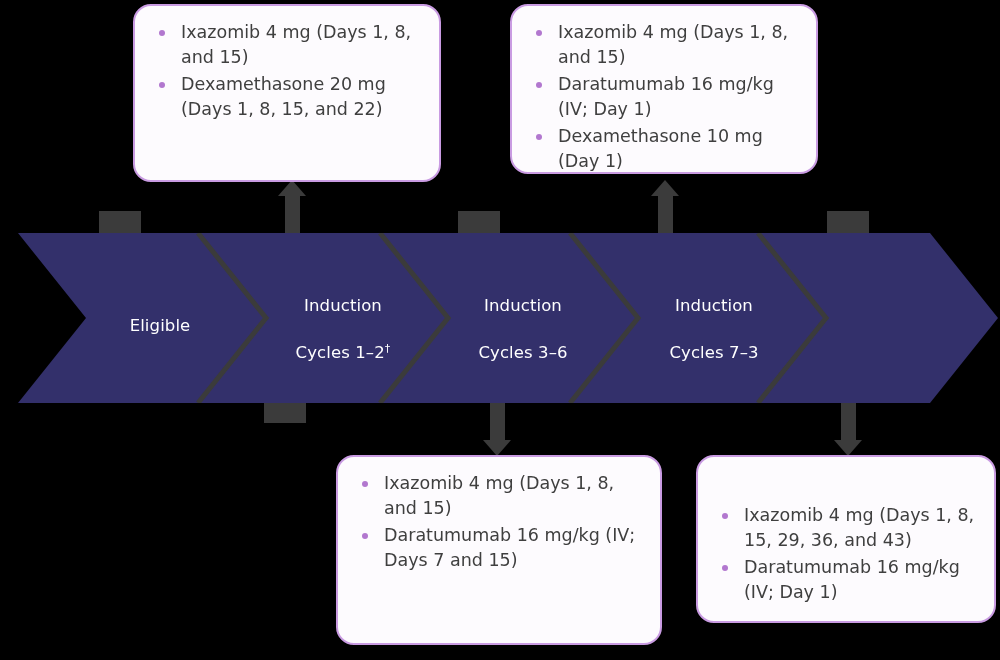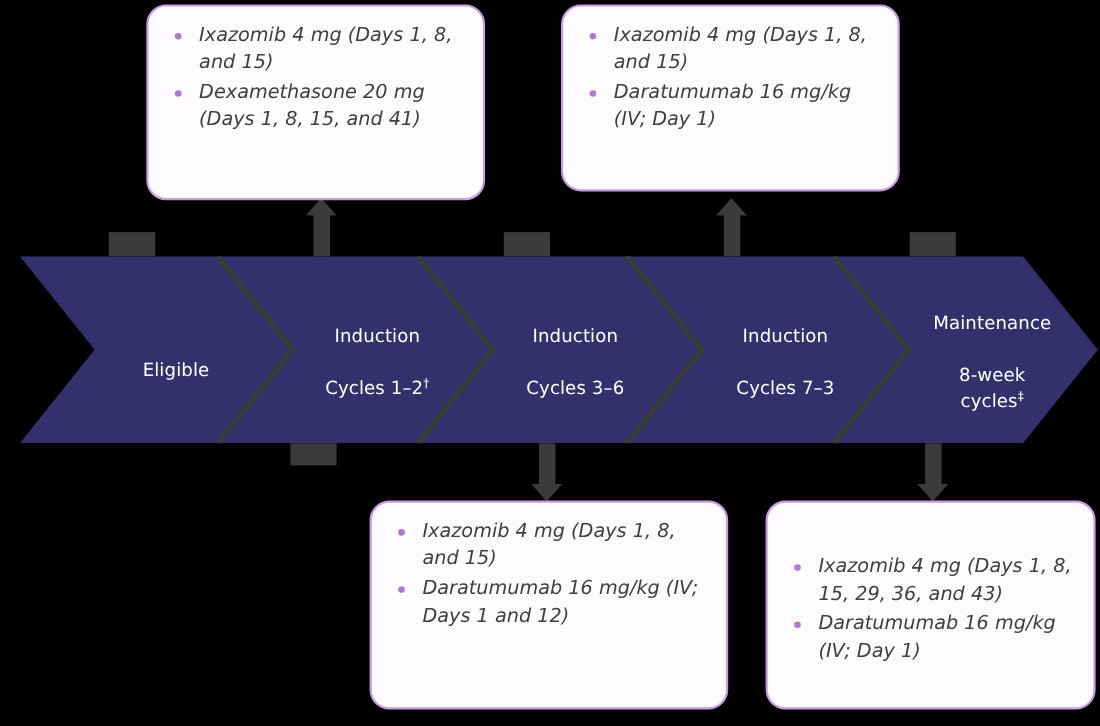--- a/index.html
+++ b/index.html
@@ -88,21 +88,20 @@
   }
 
   
   .callout {
     position: absolute;
     box-sizing: border-box;
     background: #FDFBFE;
     border: 2.5px solid #C99BE2;
     border-radius: 18px;
     padding: 14px 18px 14px 16px;
-    font-style: italic;
   }
   .callout ul {
     list-style: none;
     margin: 0;
     padding: 0;
   }
   .callout li {
     position: relative;
     color: #3F3F3F;
     font-size: 17.5px;
@@ -148,78 +147,75 @@
       <path d="M 18,0 L 930,0 L 998,85 L 930,170 L 18,170 L 86,85 Z" fill="#33306B"></path>
 
       <g stroke="#3B3B3B" stroke-width="5" fill="none">
         <path d="M 198,0 L 266,85 L 198,170"></path>
         <path d="M 380,0 L 448,85 L 380,170"></path>
         <path d="M 570,0 L 638,85 L 570,170"></path>
         <path d="M 758,0 L 826,85 L 758,170"></path>
       </g>
     </svg>
 
-    <div class="stage-label" style="left:160px; top:92px;">
+    <div class="stage-label" style="left:160px; top:81px;">
       <span>Eligible</span>
     </div>
 
     <div class="stage-label" style="left:343px; top:85px;">
       <span>Induction</span><br>
       <span>Cycles 1–2</span><sup>†</sup>
     </div>
 
     <div class="stage-label" style="left:523px; top:85px;">
       <span>Induction</span><br>
       <span>Cycles 3–6</span>
     </div>
 
     <div class="stage-label" style="left:714px; top:85px;">
       <span>Induction</span><br>
       <span>Cycles 7–3</span>
     </div>
 
-    <div class="stage-label" style="left:902px; top:85px;">
-      <span>Maintenance</span><br>
-      <span>8-week cycles</span><sup>‡</sup>
-    </div>
   </div>
 
   <div class="connector" style="left:264px; top:403px; width:42px; height:20px;"></div>
 
   <div class="arrow-wrap" style="left:482px; top:403px; width:30px; height:53px;">
     <div class="conn-shaft" style="top:0; height:39px;"></div>
     <div class="arrow-head down"></div>
   </div>
 
   <div class="arrow-wrap" style="left:833px; top:403px; width:30px; height:53px;">
     <div class="conn-shaft" style="top:0; height:39px;"></div>
     <div class="arrow-head down"></div>
   </div>
 
   <div class="callout" style="left:133px; top:4px; width:308px; height:178px;">
     <ul>
       <li>Ixazomib 4 mg (Days 1, 8, and 15)</li>
-      <li>Dexamethasone 20 mg (Days 1, 8, 15, and 41)</li>
+      <li>Dexamethasone 20 mg (Days 1, 8, 15, and 22)</li>
     </ul>
   </div>
 
   <div class="callout" style="left:510px; top:4px; width:308px; height:170px;">
     <ul>
       <li>Ixazomib 4 mg (Days 1, 8, and 15)</li>
       <li>Daratumumab 16 mg/kg (IV; Day 1)</li>
+      <li>Dexamethasone 10 mg (Day 1)</li>
     </ul>
   </div>
 
   <div class="callout" style="left:336px; top:455px; width:326px; height:190px;">
     <ul>
       <li>Ixazomib 4 mg (Days 1, 8, and 15)</li>
-      <li>Daratumumab 16 mg/kg (IV; Days 1 and 12)</li>
-    </ul>
-  </div>
-
-  <div class="callout" style="left:696px; top:455px; width:300px; height:190px; padding-top:46px;">
+      <li>Daratumumab 16 mg/kg (IV; Days 7 and 15)</li>
+    </ul>
+  </div>
+
+  <div class="callout" style="left:696px; top:455px; width:300px; height:168px; padding-top:46px;">
     <ul>
       <li>Ixazomib 4 mg (Days 1, 8, 15, 29, 36, and 43)</li>
       <li>Daratumumab 16 mg/kg (IV; Day 1)</li>
     </ul>
   </div>
 
 </div>
 
 </body></html>

